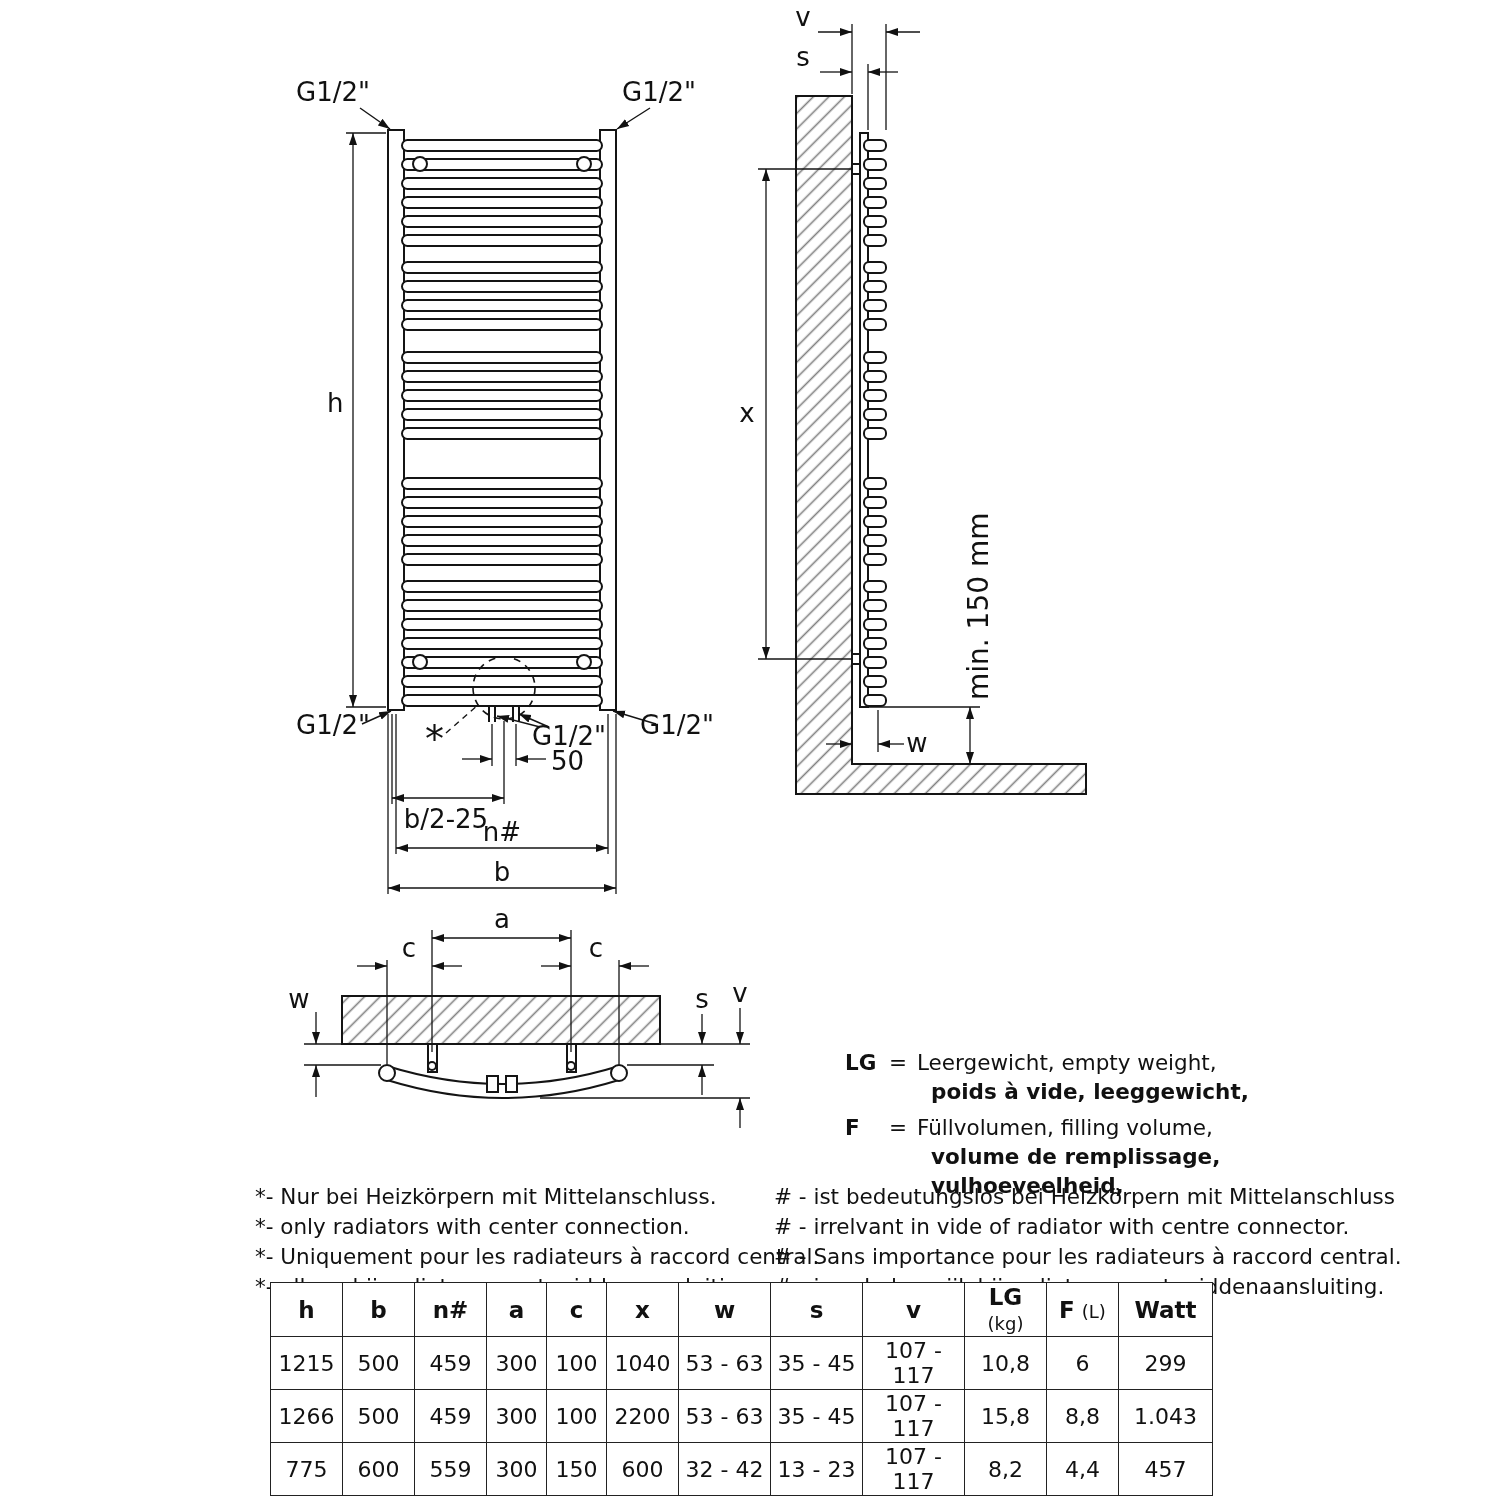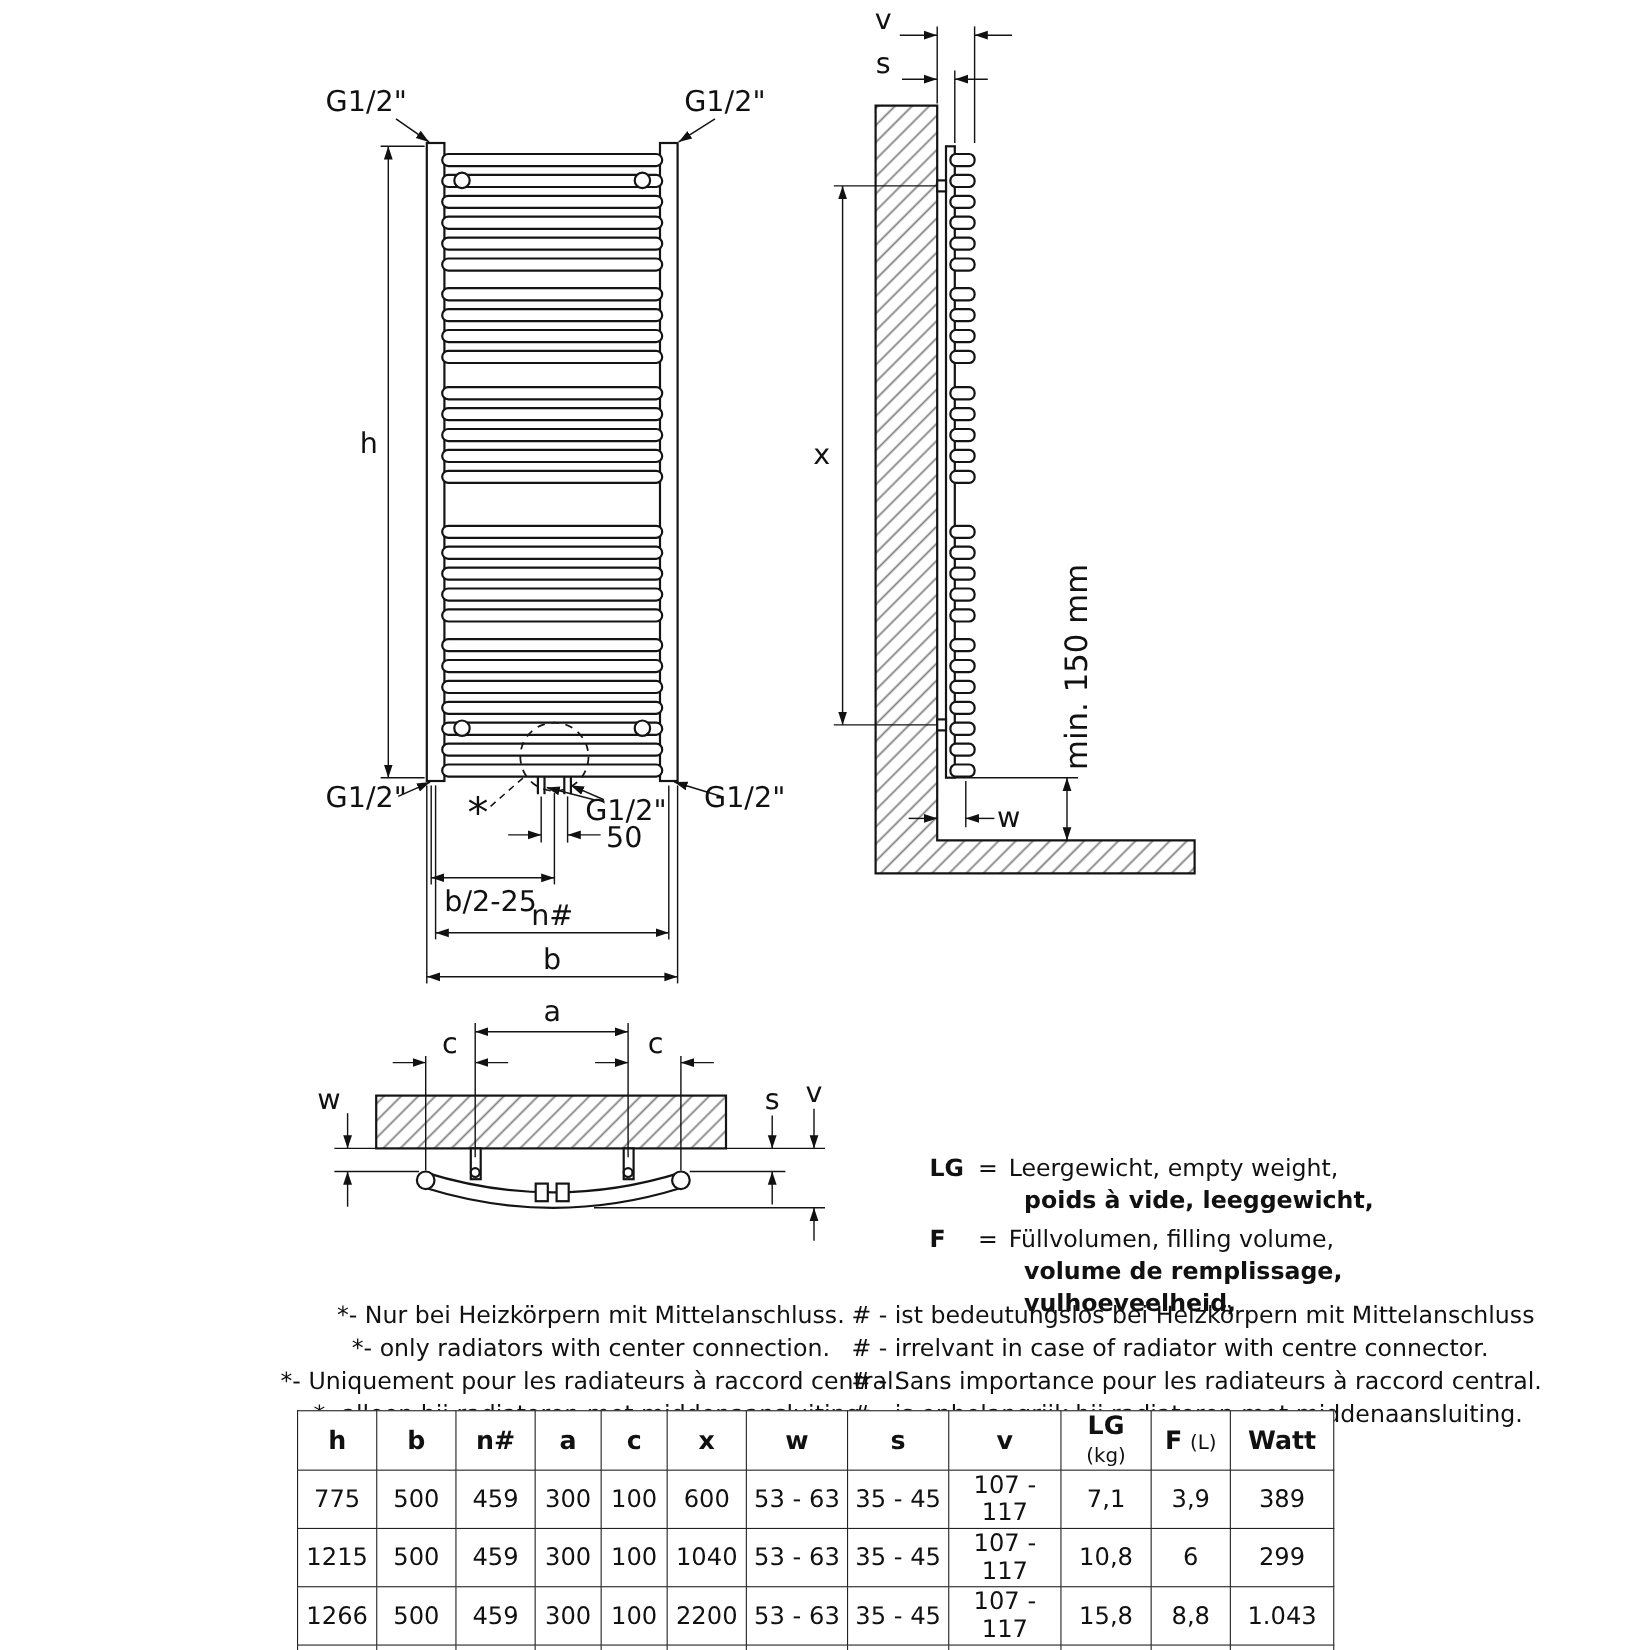--- a/index.html
+++ b/index.html
@@ -13,21 +13,21 @@
   .star-label{font-size:38px;}
   .rot-label{font-size:28px;}
 
   .legend{position:absolute;left:845px;top:1048px;width:460px;font-size:21.5px;line-height:29px;}
   .legend-row{display:flex;margin-bottom:7px;}
   .legend-term{width:44px;font-weight:bold;flex:none;}
   .legend-eq{width:28px;flex:none;}
   .legend-def .l2{padding-left:14px;font-weight:bold;}
 
   .footnotes{position:absolute;top:1182px;font-size:21.5px;line-height:30px;white-space:nowrap;}
-  .fn-star{left:255px;text-align:center;}
+  .fn-star{left:255px;}
   .fn-hash{left:742px;margin-left:32px;}
 
   .spec-table{position:absolute;left:270px;top:1282px;border-collapse:collapse;background:#fff;}
   .spec-table th,.spec-table td{
     border:1.6px solid #222;text-align:center;font-size:22px;padding:1px 4px;height:27px;
     font-weight:normal;
   }
   .spec-table th{height:30px;}
   .hdr-main{font-weight:bold;font-size:23px;}
   .hdr-sub{font-weight:normal;font-size:18px;}
@@ -307,21 +307,21 @@
 </div>
 
 <div class="footnotes fn-star">
   <div>*- Nur bei Heizkörpern mit Mittelanschluss.</div>
   <div>*- only radiators with center connection.</div>
   <div>*- Uniquement pour les radiateurs à raccord central.</div>
   <div>*- alleen bij radiatoren met middenaansluiting.</div>
 </div>
 <div class="footnotes fn-hash">
   <div># - ist bedeutungslos bei Heizkörpern mit Mittelanschluss</div>
-  <div># - irrelvant in case of radiator with centre connector.</div>
+  <div># - irrelvant in vide of radiator with centre connector.</div>
   <div># - Sans importance pour les radiateurs à raccord central.</div>
   <div># - is onbelangrijk bij radiatoren met middenaansluiting.</div>
 </div>
 
 <table class="spec-table">
   <colgroup>
     <col style="width:72px">
       <col style="width:72px">
       <col style="width:72px">
     <col style="width:60px">
@@ -344,34 +344,20 @@
       <th><span class="hdr-main">x</span></th>
       <th><span class="hdr-main">w</span></th>
       <th><span class="hdr-main">s</span></th>
       <th><span class="hdr-main">v</span></th>
       <th><span class="hdr-main">LG</span> <span class="hdr-sub">(kg)</span></th>
       <th><span class="hdr-main">F</span> <span class="hdr-sub">(L)</span></th>
       <th><span class="hdr-main">Watt</span></th>
     </tr>
   </thead>
   <tbody>
-    <tr>
-      <td>775</td>
-        <td>500</td>
-        <td>459</td>
-        <td>300</td>
-        <td>100</td>
-        <td>600</td>
-        <td>53 - 63</td>
-        <td>35 - 45</td>
-        <td>107 - 117</td>
-        <td>7,1</td>
-        <td>3,9</td>
-        <td>389</td>
-    </tr>
     <tr>
       <td>1215</td>
         <td>500</td>
         <td>459</td>
         <td>300</td>
         <td>100</td>
         <td>1040</td>
         <td>53 - 63</td>
         <td>35 - 45</td>
         <td>107 - 117</td>

